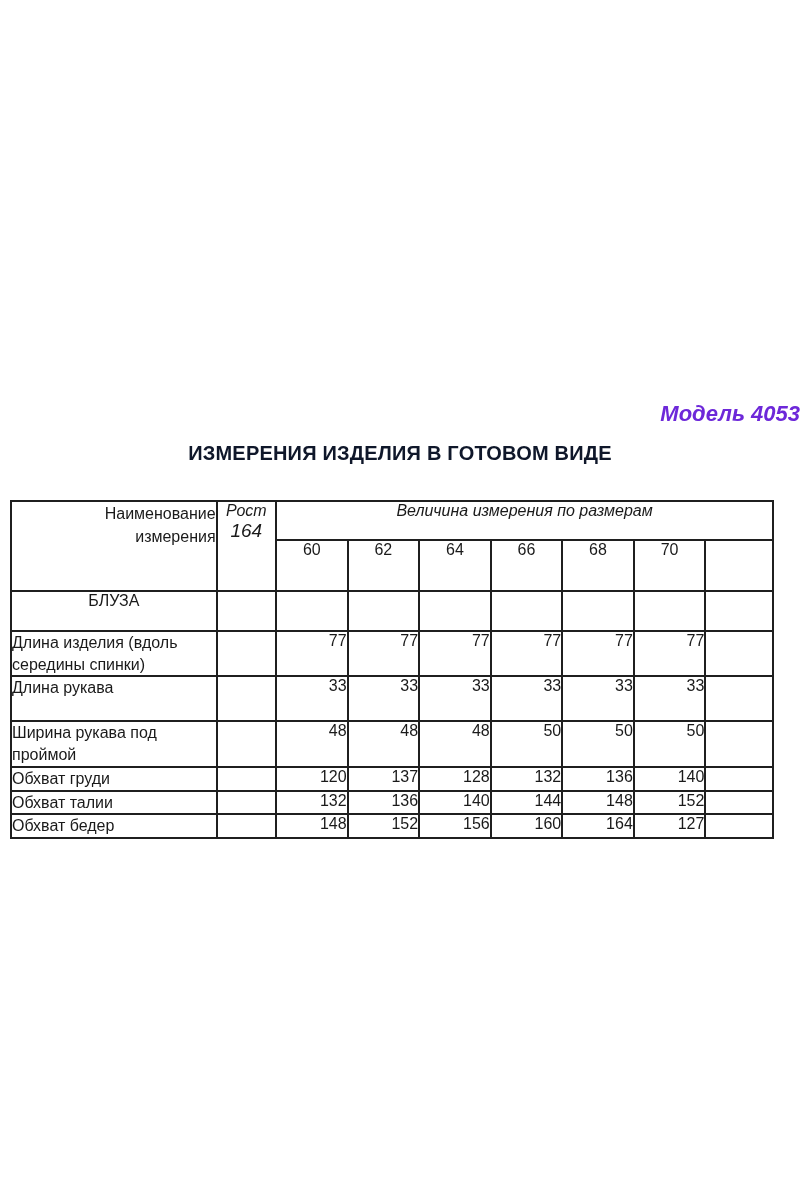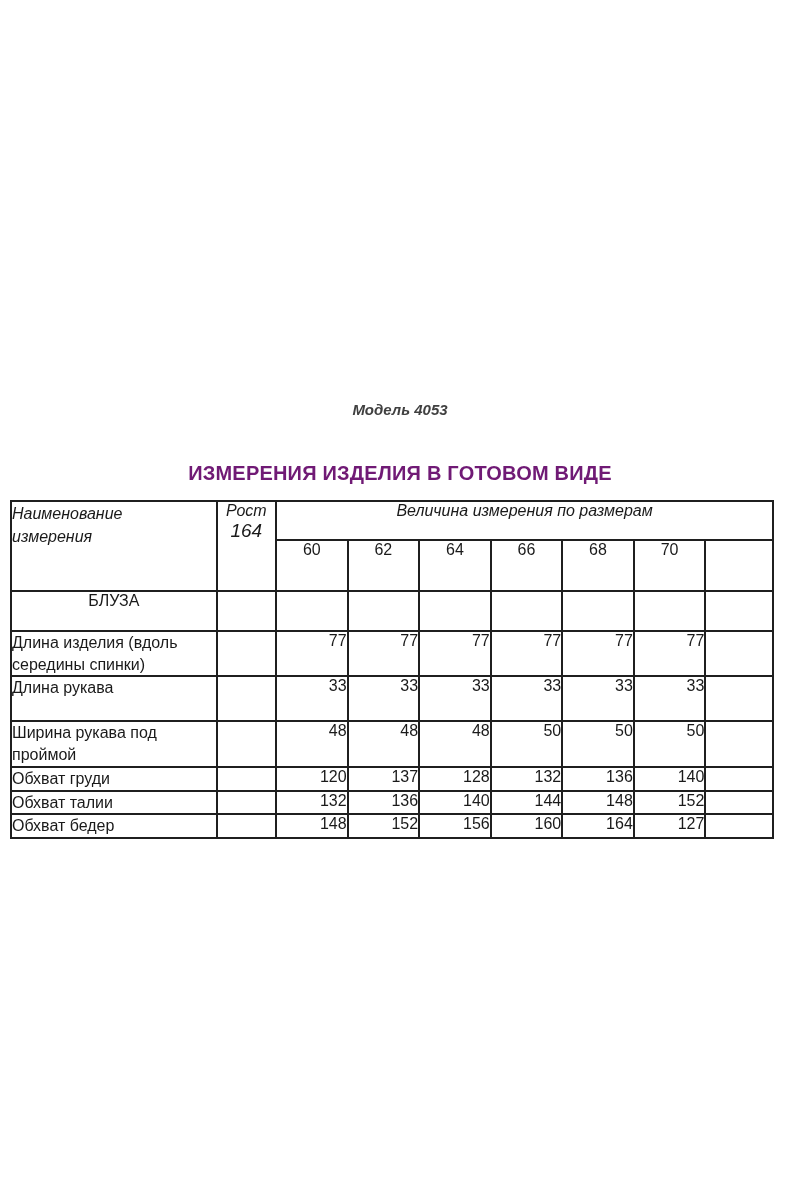--- a/index.html
+++ b/index.html
@@ -17,36 +17,36 @@
     width: 800px;
     height: 1200px;
     background: #ffffff;
     overflow: hidden;
   }
   .doc-title {
     position: absolute;
     top: 401px;
     left: 0;
     width: 100%;
-    text-align: center;
-    font-size: 15px;
+    text-align: right;
+    font-size: 22px;
     font-weight: bold;
     font-style: italic;
-    color: #404040;
+    color: #6d28d9;
   }
   .doc-subtitle {
     position: absolute;
-    top: 462px;
+    top: 442px;
     left: 0;
     width: 100%;
     text-align: center;
     font-size: 20px;
     font-weight: bold;
     letter-spacing: 0.2px;
-    color: #701a75;
+    color: #0f172a;
   }
   table.size-table {
     position: absolute;
     top: 500px;
     left: 10px;
     border-collapse: collapse;
     table-layout: fixed;
     width: 764px;
     background: #ffffff;
   }
@@ -56,23 +56,22 @@
     margin: 0;
     vertical-align: top;
     font-size: 16px;
     font-weight: normal;
     color: #1a1a1a;
     overflow: hidden;
   }
   
   th.name-hd {
     vertical-align: middle;
-    text-align: left;
-    font-weight: bold;
-    font-style: italic;
+    text-align: right;
+    font-weight: bold;
     font-size: 16px;
     line-height: 1.45;
   }
   th.rost-hd {
     vertical-align: top;
     text-align: center;
     font-weight: bold;
     font-style: italic;
     padding-top: 3px;
     line-height: 1.15;

